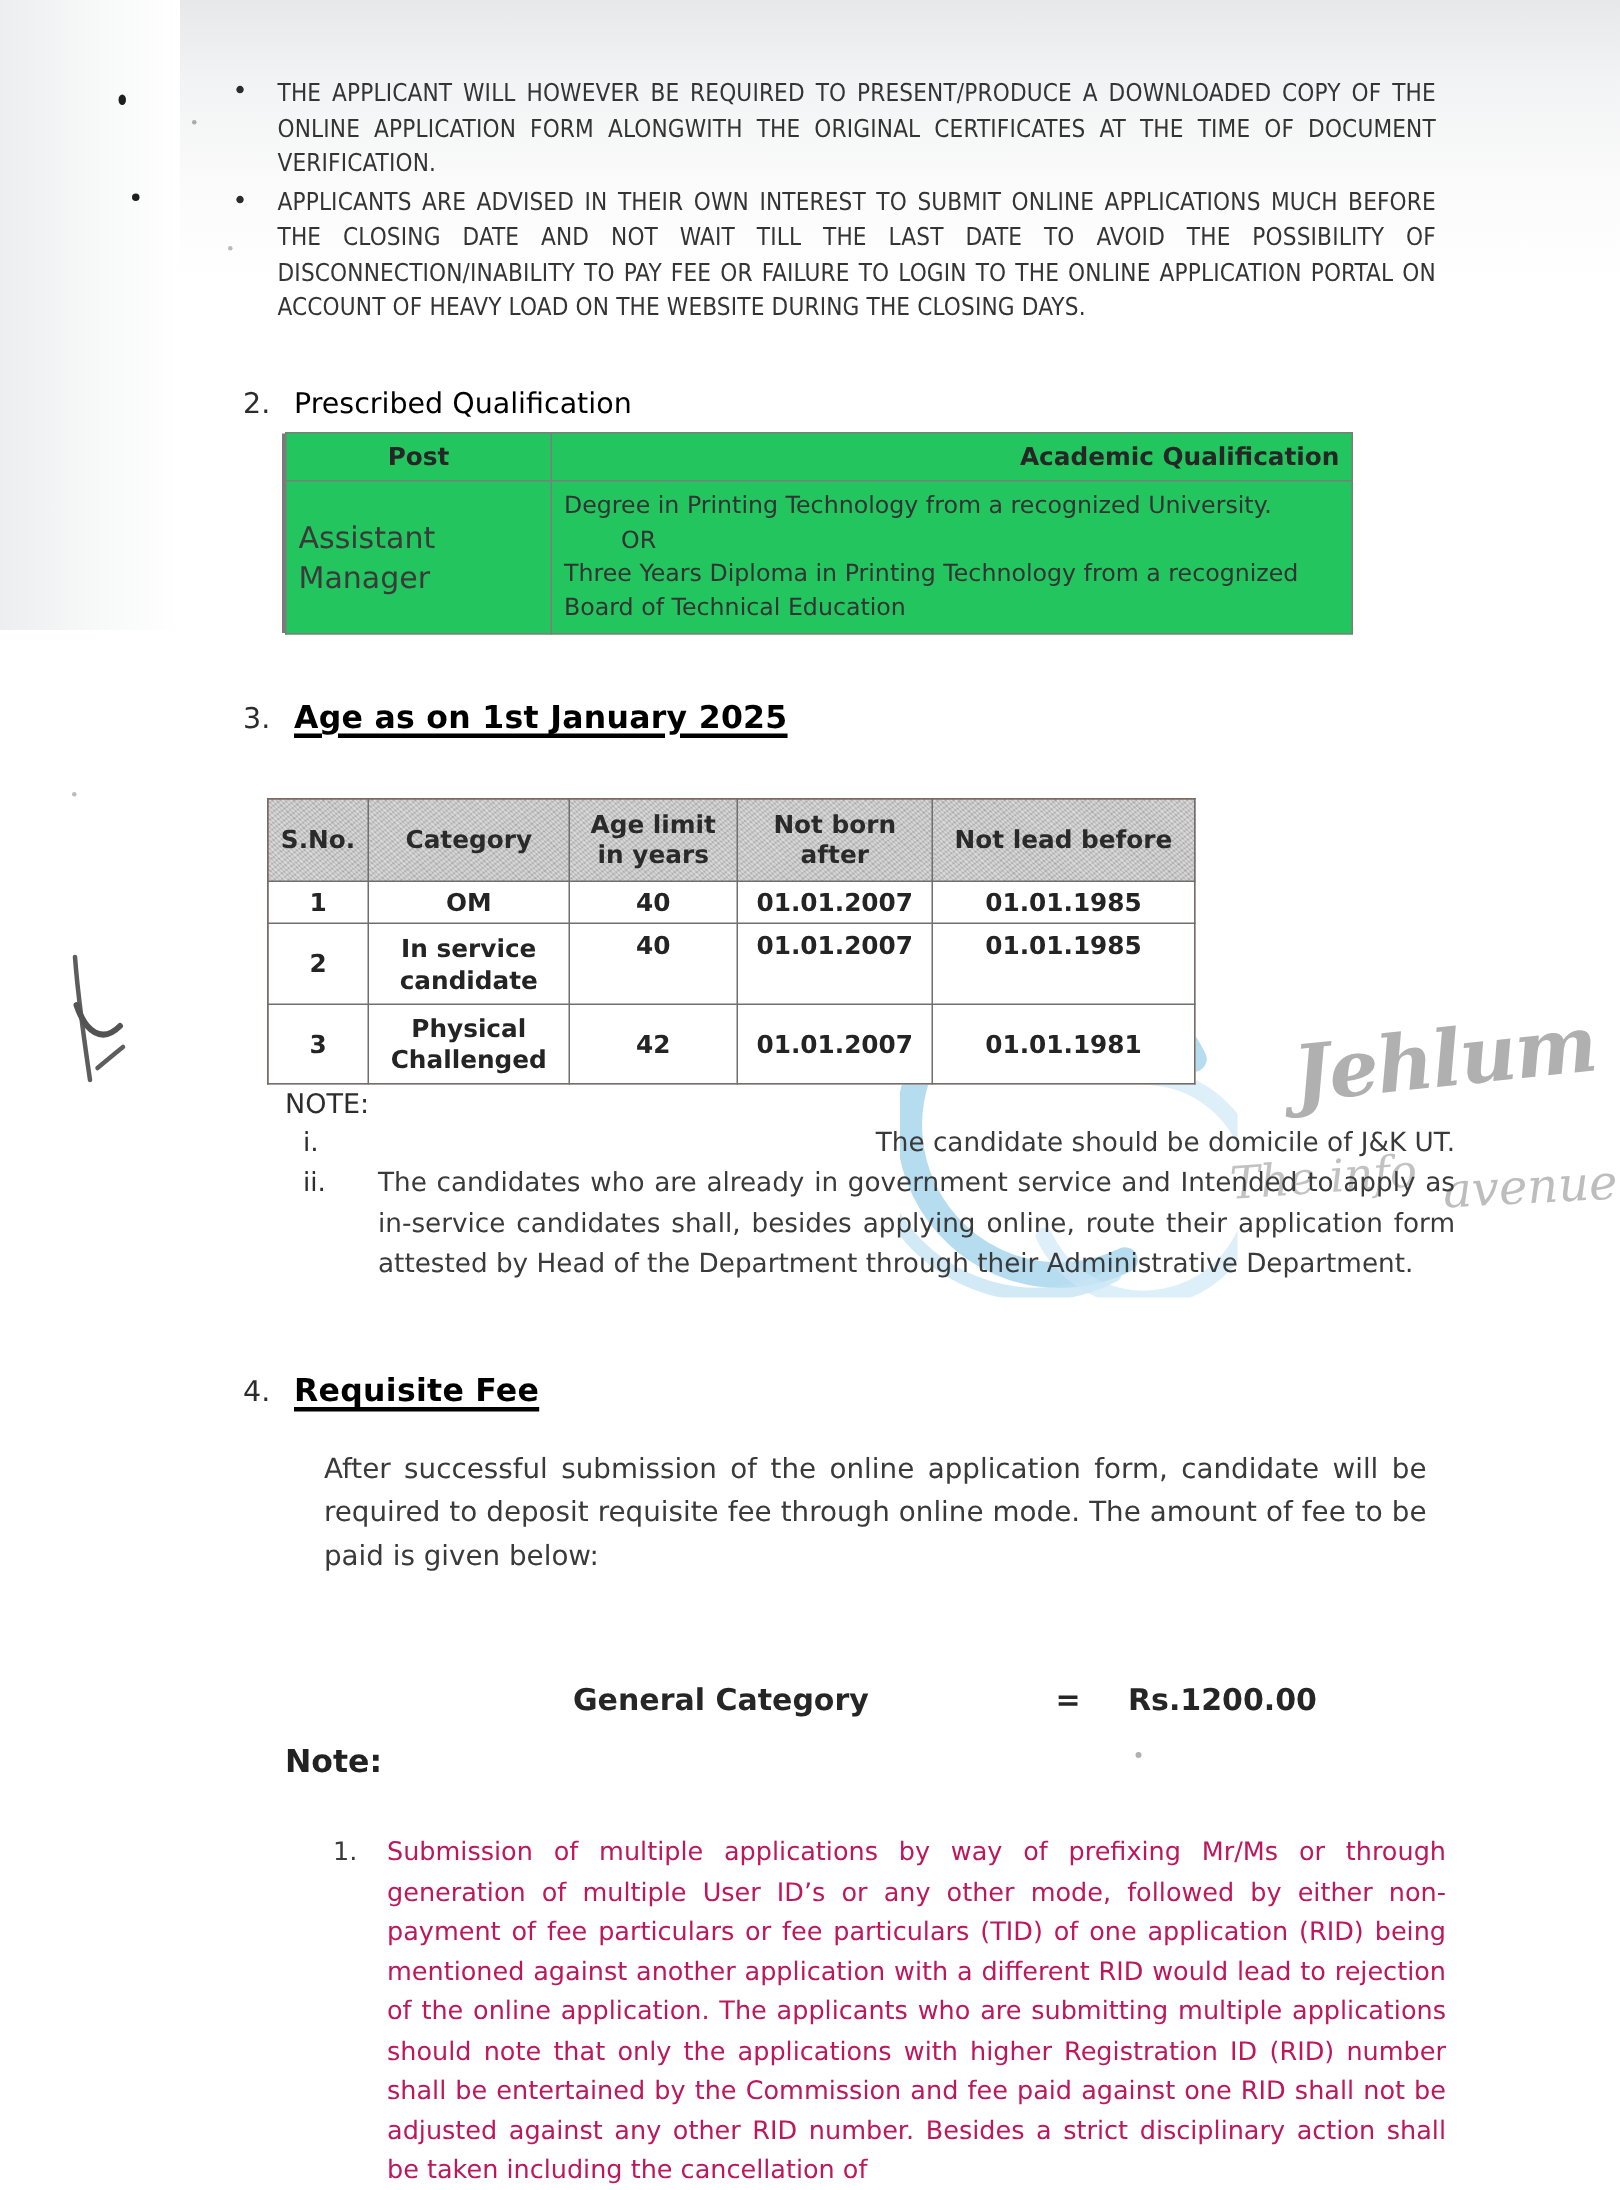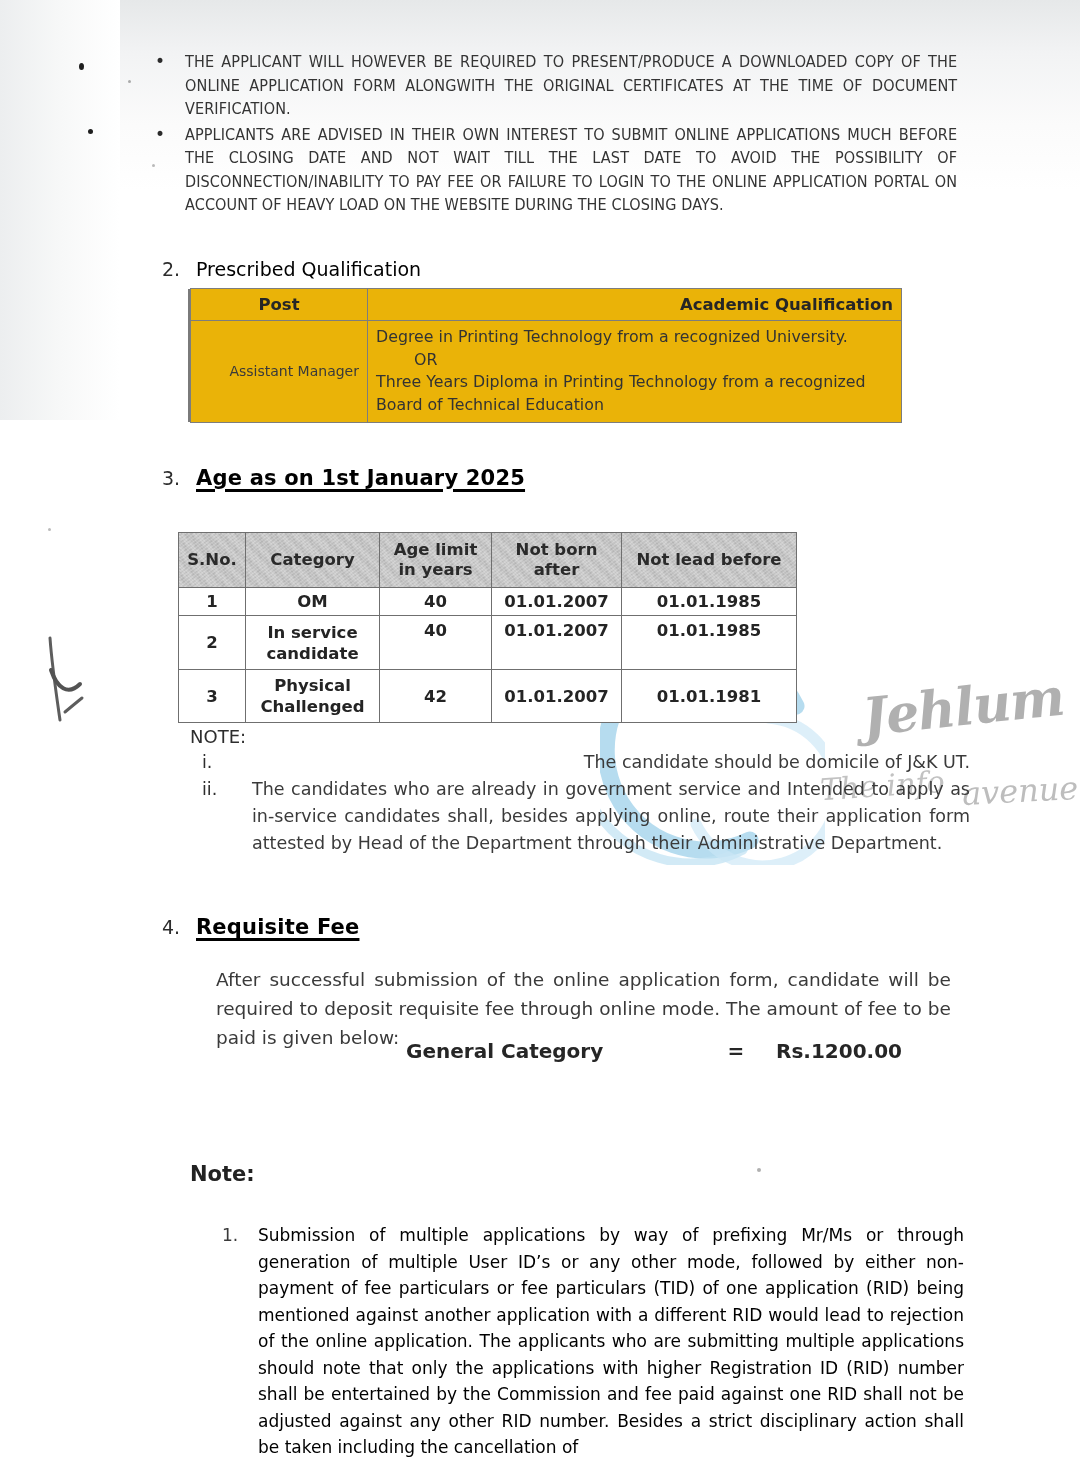--- a/index.html
+++ b/index.html
@@ -153,40 +153,40 @@
     letter-spacing: .2px;
   }
 
   
   .qual-table {
     position: absolute;
     left: 190px;
     top: 288px;
     width: 712px;
     border-collapse: collapse;
-    background: #eab308;
+    background: #22c55e;
     box-shadow: -3px 0 0 -1px #7a7a7a;
   }
   .qual-table td, .qual-table th {
     border: 1.6px solid #7d7d7d;
     padding: 4px 8px;
     font-size: 15.6px;
     color: #333;
     vertical-align: middle;
   }
   .qual-table th {
     font-weight: 700;
     font-size: 16.5px;
     padding: 6px 8px;
     color: #262626;
   }
   .qual-table .col-post { width: 160px; text-align: center; }
   .qual-table .post-cell {
-    text-align: right;
-    font-size: 14px;
+    text-align: left;
+    font-size: 20px;
     line-height: 27px;
     color: #3a3a3a;
   }
   .qual-table .qual-cell {
     line-height: 22.5px;
     font-size: 15.8px;
     padding: 5px 8px 6px 8px;
   }
   .qual-cell .or-line { display: block; padding-left: 38px; }
 
@@ -258,23 +258,22 @@
     top: 965px;
     width: 735px;
     font-size: 18.5px;
     line-height: 29px;
     color: #3a3a3a;
     text-align: justify;
   }
   .fee-table {
     position: absolute;
     left: 382px;
-    top: 1036px;
+    top: 1118px;
     border-collapse: collapse;
-    margin-left: 24px;
   }
   .fee-table td {
     font-size: 20px;
     font-weight: 700;
     color: #262626;
     line-height: 30px;
     padding: 0;
   }
   .fee-table .c-label { width: 290px; }
   .fee-table .c-eq    { width: 80px; text-align: center; }
@@ -294,21 +293,21 @@
     flex: 0 0 auto;
     width: 36px;
     font-size: 17px;
     line-height: 26.5px;
     color: #3a3a3a;
   }
   .note2-text {
     flex: 1 1 auto;
     font-size: 17px;
     line-height: 26.5px;
-    color: #000000;
+    color: #be185d;
     text-align: justify;
   }
 </style>
 </head>
 <body>
 
 <div class="page">
 
   <div class="scan-top-gradient"></div>
   <div class="scan-left-gradient"></div>

